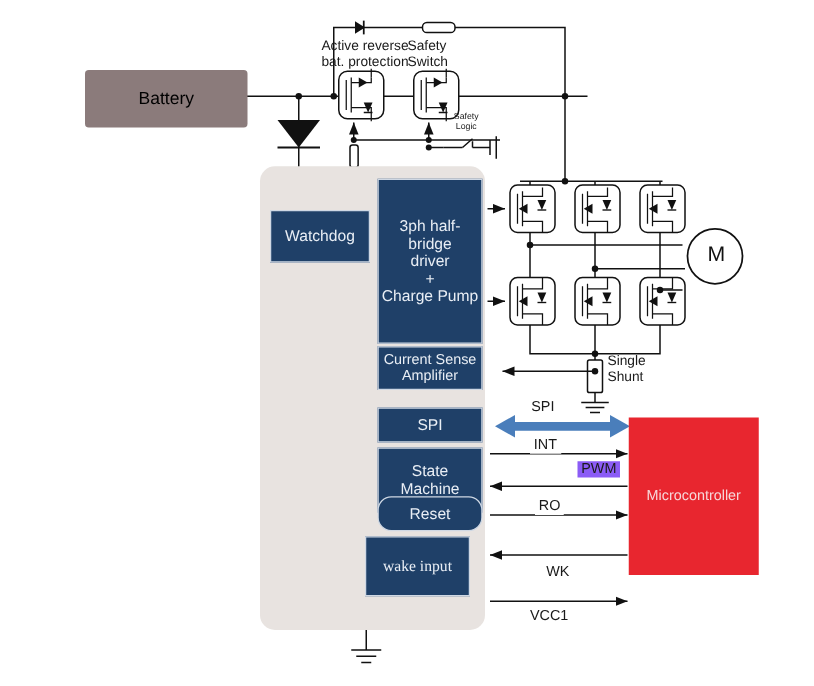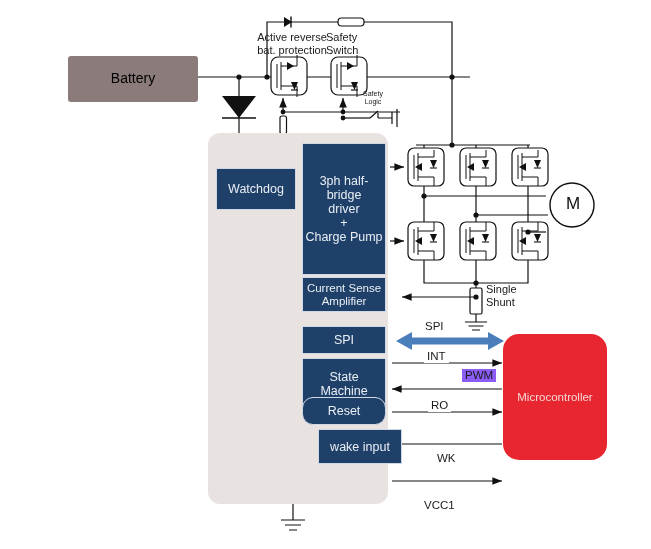--- a/index.html
+++ b/index.html
@@ -235,25 +235,25 @@
   <div class="blk navy" style="left:302px;top:277px;width:84px;height:35px;white-space:pre-line;font-size:11.5px;">Current Sense
 Amplifier</div>
 
   <div class="blk navy" style="left:302px;top:326px;width:84px;height:28px;">SPI</div>
 
   <div class="blk navy" style="left:302px;top:358px;width:84px;height:52px;white-space:pre-line;">State
 Machine</div>
 
   <div class="blk navy" style="left:302px;top:397px;width:84px;height:28px;border-radius:11px;">Reset</div>
 
-  <div class="blk navy" style="left:318px;top:429px;width:84px;height:35px;">wake input</div>
+  <div class="blk navy" style="left:292px;top:429px;width:84px;height:48px;font-family:Liberation Serif, serif;">wake input</div>
 
 
   <div class="blk" style="left:503px;top:334px;width:104px;height:126px;background:#e8262f;
-              color:#f6d7d9;border-radius:16px;font-size:11.5px;">Microcontroller</div>
+              color:#f6d7d9;border-radius:0;font-size:11.5px;">Microcontroller</div>
 
   <div class="lbl" style="left:253px;top:31px;width:78px;text-align:center;">Active reverse
 bat. protection</div>
 
   <div class="lbl" style="left:326px;top:31px;width:52px;text-align:left;">Safety
 Switch</div>
 
   <div class="lbl sm" style="left:355px;top:90px;width:36px;">Safety
 Logic</div>
 
@@ -261,15 +261,15 @@
               font-size:17px;color:#111;">M</div>
 
   <div class="lbl" style="left:486px;top:283px;width:46px;">Single
 Shunt</div>
 
   <div class="lbl mid" style="left:425px;top:320px;">SPI</div>
   <div class="lbl mid" style="left:424px;top:350px;background:#fff;padding:0 3px;">INT</div>
   <div class="lbl mid" style="left:452px;top:369px;background:#8b5cf6;padding:0 3px;margin-left:10px;">PWM</div>
   <div class="lbl mid" style="left:428px;top:399px;background:#fff;padding:0 3px;">RO</div>
   <div class="lbl mid" style="left:437px;top:452px;">WK</div>
-  <div class="lbl mid" style="left:424px;top:487px;margin-top:12px;">VCC1</div>
+  <div class="lbl mid" style="left:424px;top:487px;">VCC1</div>
 
 </div>
 
 </body></html>

